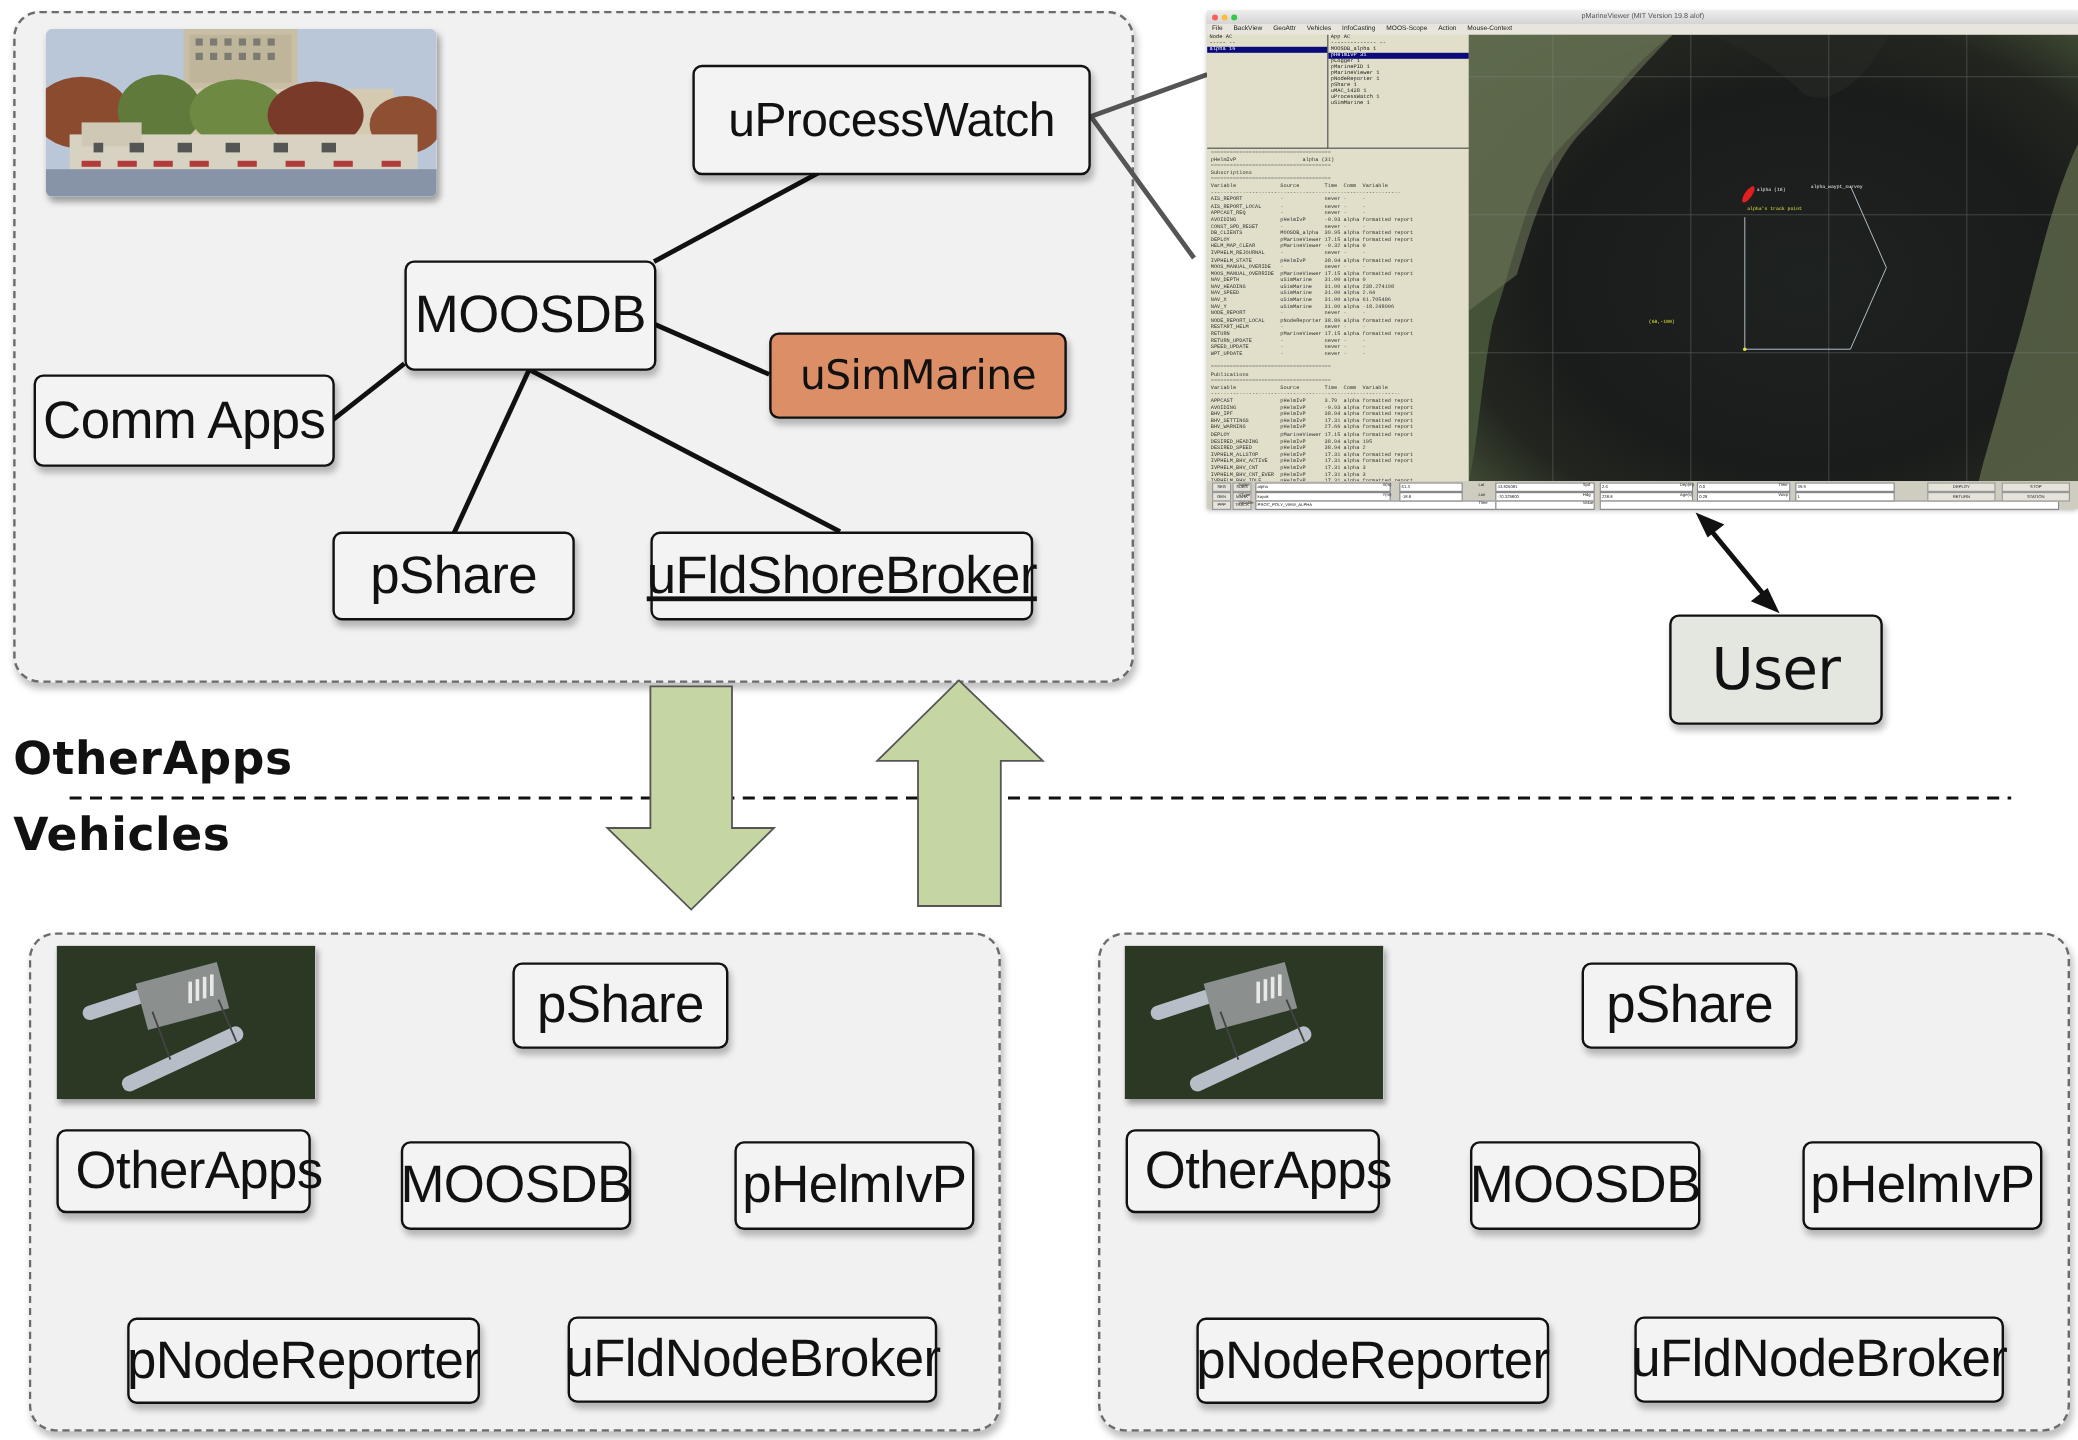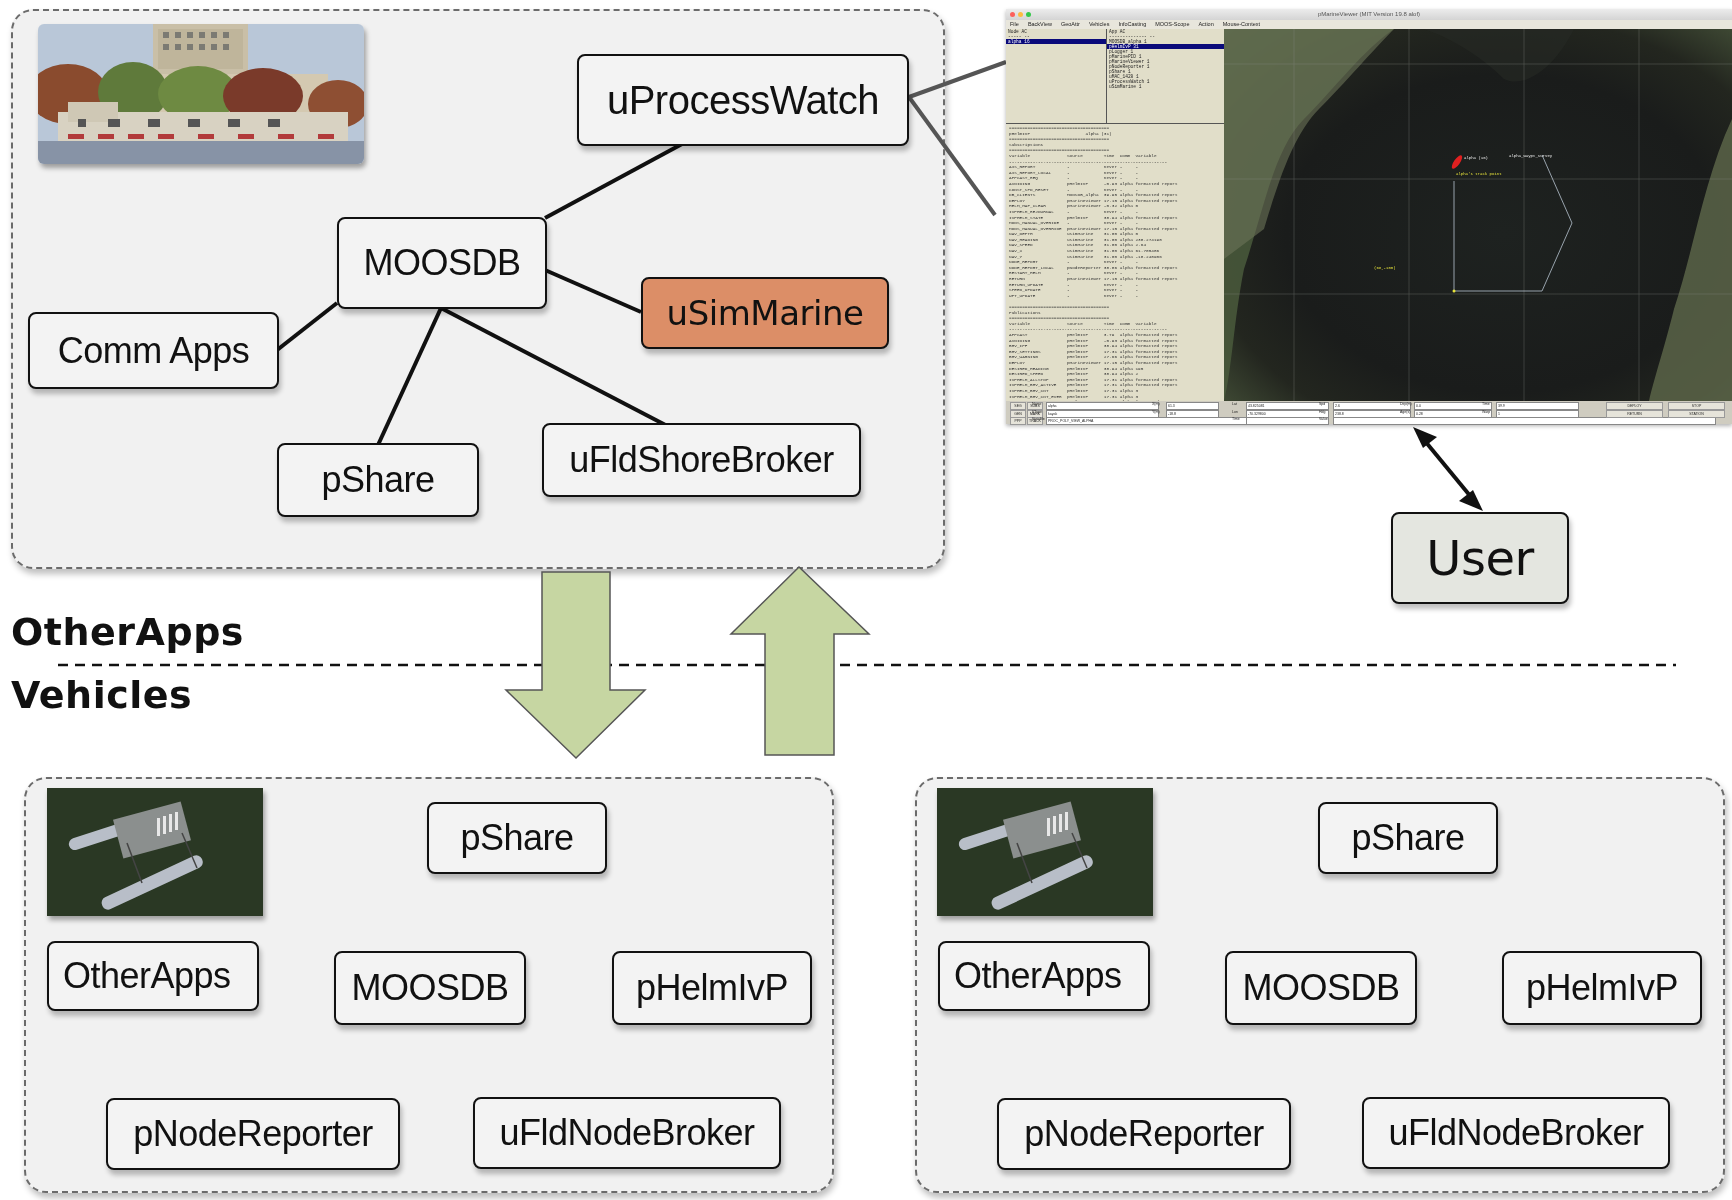--- a/index.html
+++ b/index.html
@@ -1,18 +1,18 @@
 <!DOCTYPE html>
 <html><head>
 <meta charset="utf-8">
 <style>
   html,body{margin:0;padding:0;background:#ffffff;}
   body{width:1732px;height:1200px;position:relative;overflow:hidden;font-family:"Liberation Sans",sans-serif;}
   .panel{position:absolute;background:#f1f1f1;border:2px dashed #6b6b6b;border-radius:22px;box-shadow:2px 5px 6px rgba(0,0,0,0.25);}
-  .node{position:absolute;background:#f3f3f3;border:2px solid #111;border-radius:8px;box-shadow:2px 5px 5px rgba(0,0,0,0.25);display:flex;align-items:center;justify-content:center;font-size:36px;color:#111;letter-spacing:-0.5px;}
+  .node{position:absolute;background:#f3f3f3;border:2px solid #111;border-radius:8px;box-shadow:2px 5px 5px rgba(0,0,0,0.25);display:flex;align-items:center;justify-content:center;font-size:44px;color:#111;letter-spacing:-0.5px;}
   .node.hand{font-family:"DejaVu Sans",sans-serif;}
   .node.auto{background:#dc8e67;font-size:34px;}
   .node.user{background:#e4e6e0;font-size:48px;font-family:"DejaVu Sans",sans-serif;}
   svg.links{position:absolute;left:0;top:0;pointer-events:none;}
   .label{position:absolute;font-family:"DejaVu Sans",sans-serif;font-size:38px;font-weight:bold;color:#111;letter-spacing:0.5px;}
   .photo{position:absolute;border-radius:6px;overflow:hidden;box-shadow:2px 4px 5px rgba(0,0,0,0.35);}
   
   .win{position:absolute;left:1006px;top:9px;width:726px;height:415px;background:#d7d4c3;box-shadow:0 2px 4px rgba(0,0,0,0.3);font-family:"Liberation Mono",monospace;}
   .win .titlebar{height:11px;background:linear-gradient(#ececec,#d4d4d4);font-size:6px;color:#555;text-align:center;line-height:11px;position:relative;font-family:"Liberation Sans",sans-serif;}
   .win .dots{position:absolute;left:4px;top:3px;display:flex;gap:3px;}
@@ -113,21 +113,21 @@
   <line x1="1414" y1="987" x2="1502" y2="987" stroke="#111" stroke-width="5"></line>
   <line x1="1322" y1="1024" x2="1144" y2="1098" stroke="#111" stroke-width="4"></line>
   <line x1="1322" y1="1024" x2="1521" y2="1097" stroke="#111" stroke-width="4"></line>
 </svg>
 
 <div class="node" style="left:577px;top:54px;width:328px;height:88px;font-size:40px;">uProcessWatch</div>
 <div class="node" style="left:337px;top:217px;width:206px;height:88px;">MOOSDB</div>
 <div class="node auto hand" style="left:641px;top:277px;width:244px;height:68px;">uSimMarine</div>
 <div class="node" style="left:28px;top:312px;width:247px;height:73px;">Comm Apps</div>
 <div class="node" style="left:277px;top:443px;width:198px;height:70px;">pShare</div>
-<div class="node" style="left:542px;top:423px;width:315px;height:70px;">uFldShoreBroker</div>
+<div class="node" style="left:542px;top:443px;width:315px;height:70px;text-decoration:underline;">uFldShoreBroker</div>
 
 <div class="win">
   <div class="titlebar">
     <div class="dots">
         <span style="background:#fc605c"></span>
         <span style="background:#fdbc40"></span>
         <span style="background:#34c84a"></span>
       </div>
     <span>pMarineViewer (MIT Version 19.8 alof)</span>
   </div>

